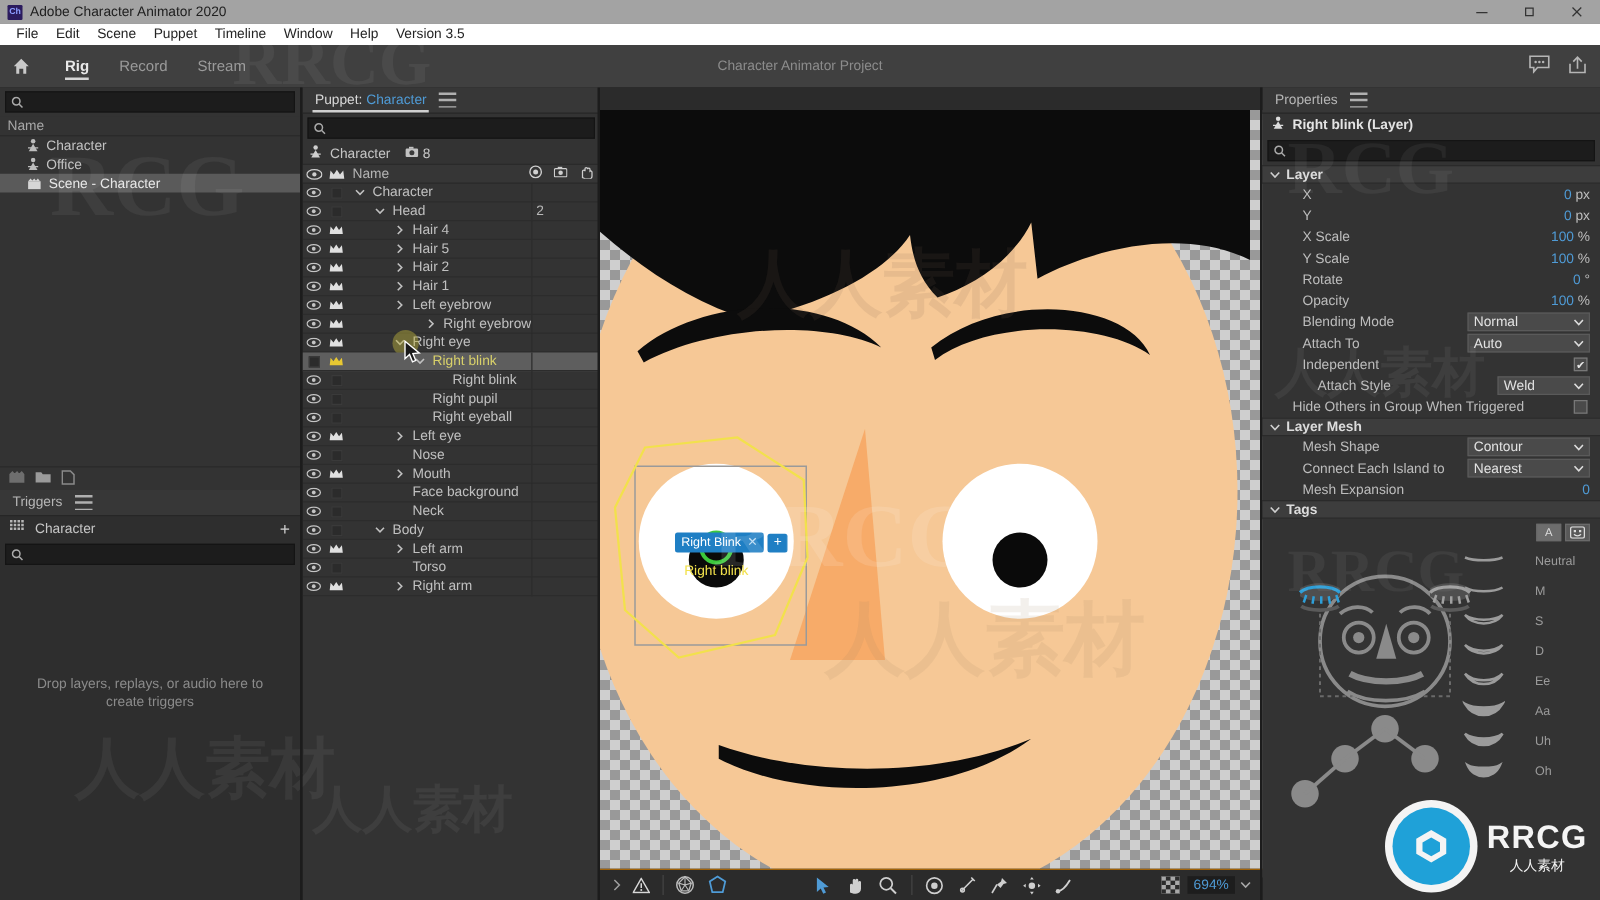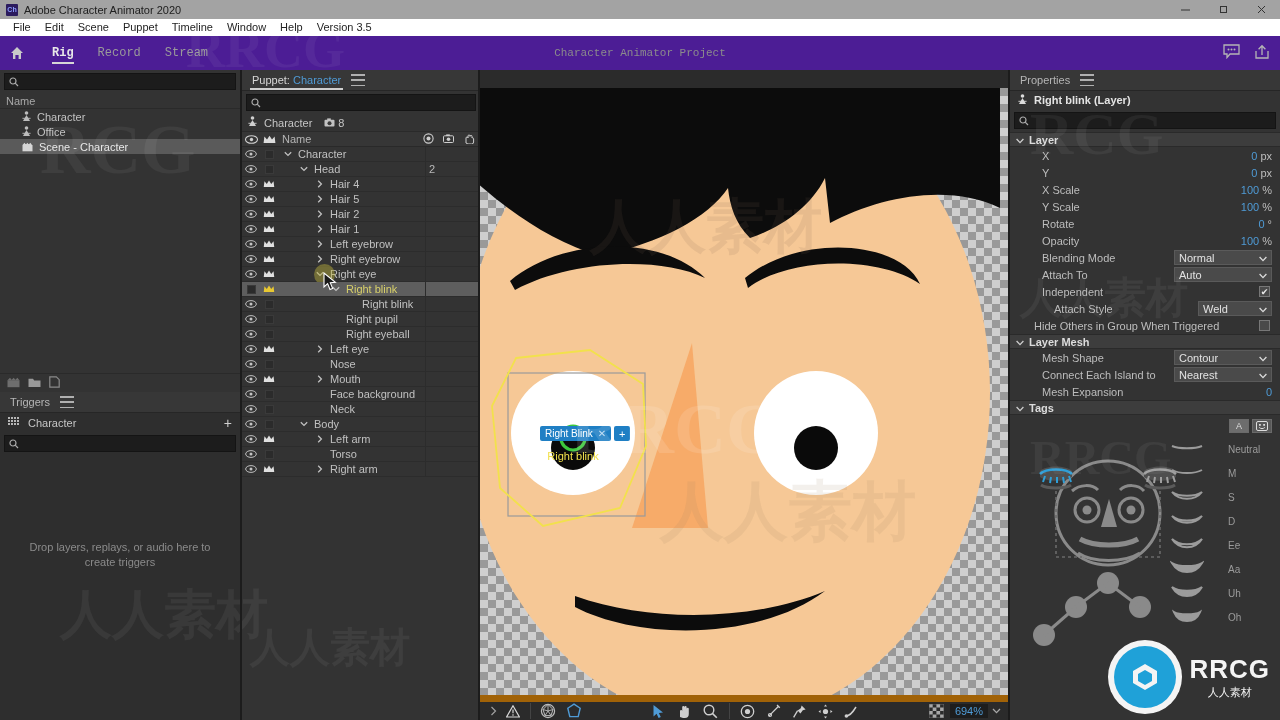--- a/index.html
+++ b/index.html
@@ -32,21 +32,21 @@
   
   .menubar {
     position:absolute; left:0; top:19px; width:1280px; height:17px;
     background:#ffffff; display:flex; align-items:center; padding-left:6px;
   }
   .menubar .mi { font-size:11px; color:#242424; padding:0 7px; line-height:17px; }
 
   
   .apphdr {
     position:absolute; left:0; top:36px; width:1280px; height:34px;
-    background:#4c1d95; display:flex; align-items:center;font-family:Liberation Mono, monospace;
+    background:#404040; display:flex; align-items:center;
   }
   .home-icon { width:34px;height:34px;display:flex;align-items:center;justify-content:center; }
   .mode-tabs { display:flex; align-items:center; height:34px; margin-left:6px; }
   .mode-tab {
     font-size:12px; color:#9a9a9a; padding:0 12px; height:34px; line-height:34px;
     position:relative;
   }
   .mode-tab.active { color:#e8e8e8; font-weight:bold; }
   .mode-tab.active:after {
     content:""; position:absolute; left:12px; right:12px; bottom:6px; height:2px; background:#d6d6d6;
@@ -120,21 +120,21 @@
 
   
   #canvas-panel { left:480px; top:70px; width:530px; height:650px; background:#2b2b2b; }
   .stage { position:absolute; left:0; top:18px; width:530px; height:614px; overflow:hidden;
            background-image:
              linear-gradient(45deg,#999 25%,transparent 25%,transparent 75%,#999 75%),
              linear-gradient(45deg,#999 25%,transparent 25%,transparent 75%,#999 75%);
            background-size:16px 16px; background-position:0 0, 8px 8px; background-color:#cfcfcf;}
   .canvas-toolbar {
     position:absolute; left:0; bottom:0; width:530px; height:25px; background:#2b2b2b;
-    display:flex; align-items:center; padding:0 6px; gap:0px; border-top:7px solid #a16207;
+    display:flex; align-items:center; padding:0 6px; gap:0px; border-top:1px solid #a16207;
   }
   .ctool { width:26px;height:22px;display:flex;align-items:center;justify-content:center; }
   .zoomval { color:#4f9bd6; font-size:11px; background:#1d1d1d; padding:1px 5px; }
 
   
   #props-panel { left:1010px; top:70px; width:270px; height:650px; background:#333; }
   .prop-title { height:18px; display:flex; align-items:center; padding-left:8px; gap:7px;
                 font-size:11px; color:#e4e4e4; font-weight:bold; }
   .sect-hdr { height:15px; background:#3d3d3d; display:flex; align-items:center; gap:5px;
               padding-left:6px; font-size:11px; color:#dcdcdc; font-weight:bold;
@@ -586,21 +586,21 @@
             <svg width="12" height="8" viewBox="0 0 13 9">
               <ellipse cx="6.5" cy="4.5" rx="6" ry="3.8" fill="none" stroke="#c4c4c4" stroke-width="1.1"></ellipse>
               <circle cx="6.5" cy="4.5" r="1.7" fill="#c4c4c4"></circle>
             </svg>
           </span>
           <span class="cell-crown">
             <svg width="12" height="8" viewBox="0 0 13 9">
               <path d="M0.6 8 L1.4 1.4 L4 4.6 L6.5 0.7 L9 4.6 L11.6 1.4 L12.4 8 Z" fill="#e0e0e0"></path>
             </svg>
           </span>
-          <span class="cell-name" style="padding-left: 36px;">
+          <span class="cell-name" style="padding-left: 36px; justify-content: flex-end;">
             <span class="twisty">
               <svg width="6" height="8" viewBox="0 0 6 8">
                 <path d="M1.2 0.8 L4.4 4 L1.2 7.2" fill="none" stroke="#c0c0c0" stroke-width="1.3"></path>
               </svg>
             </span>
             <span style="padding-left: 4px;">Right eyebrow</span>
           </span>
           <span class="cell-num"></span>
         </div>
         <div class="lay-row">

